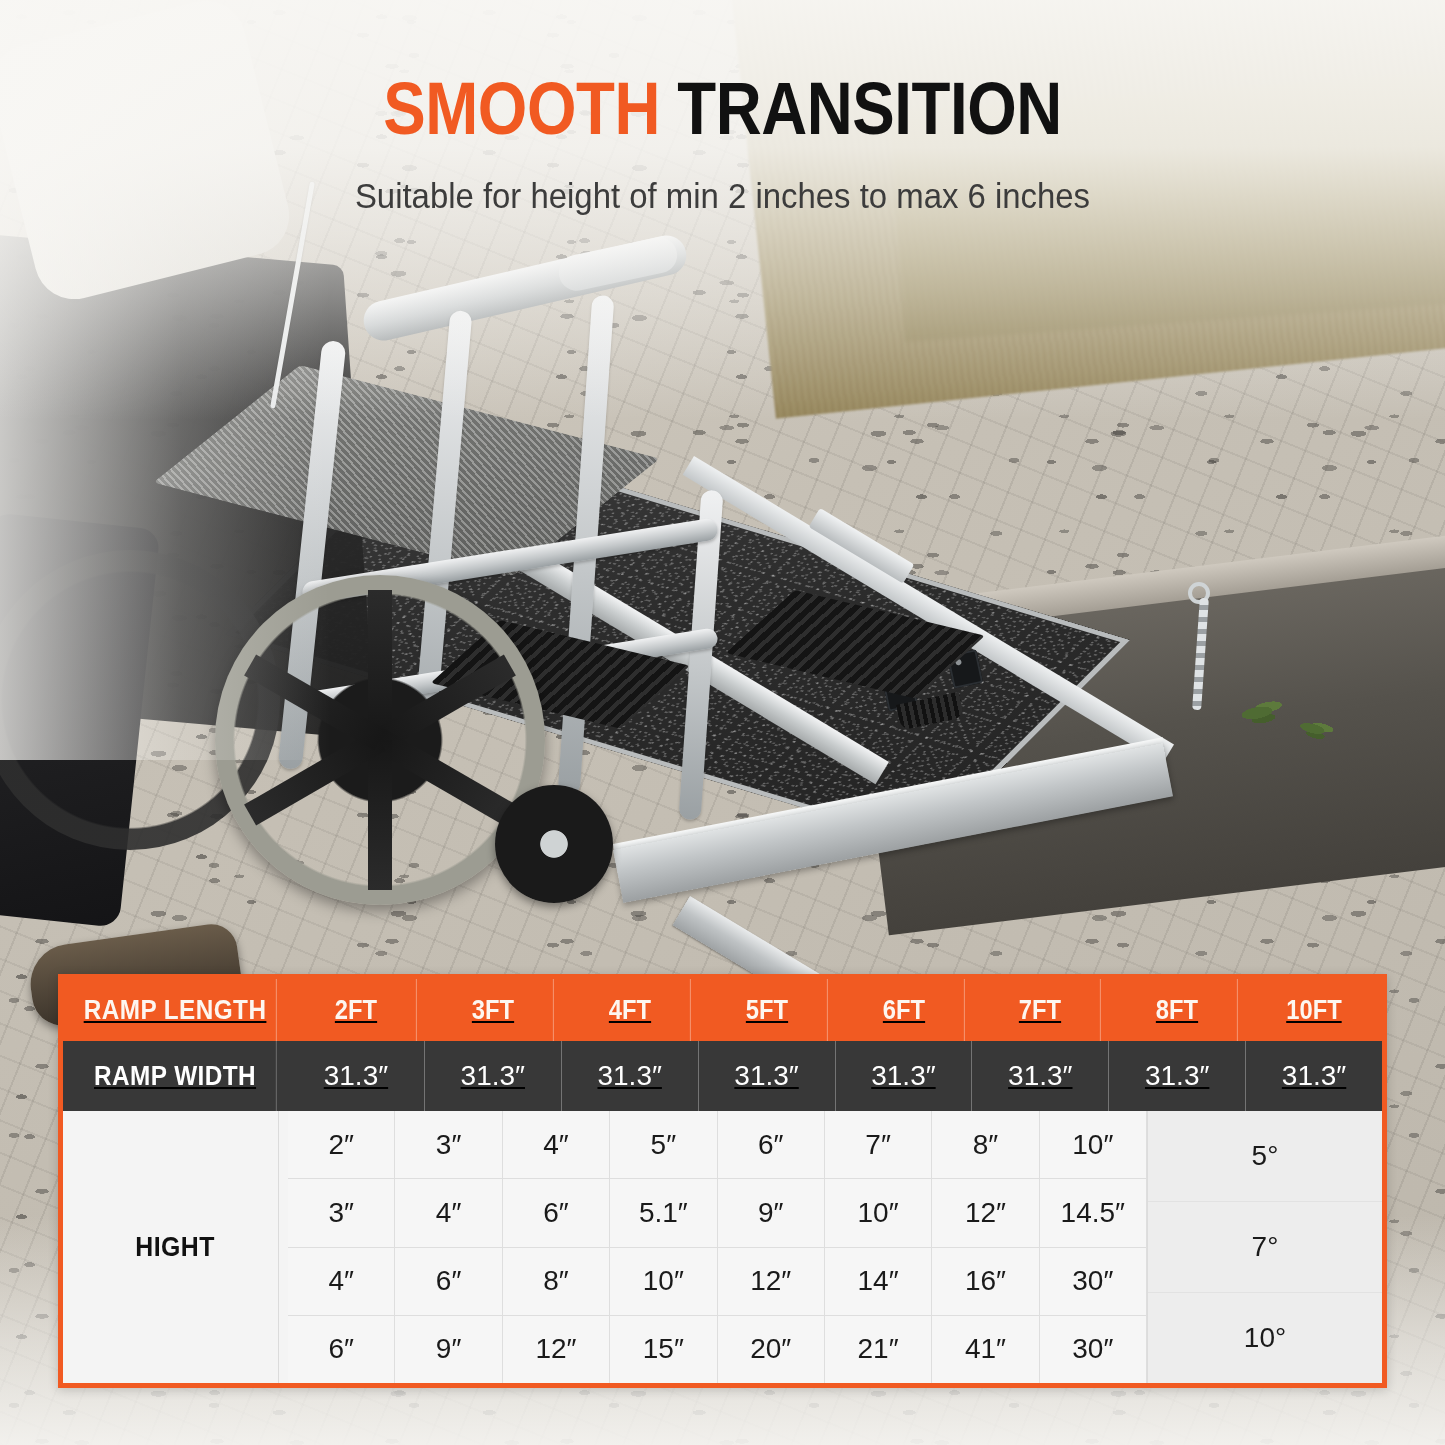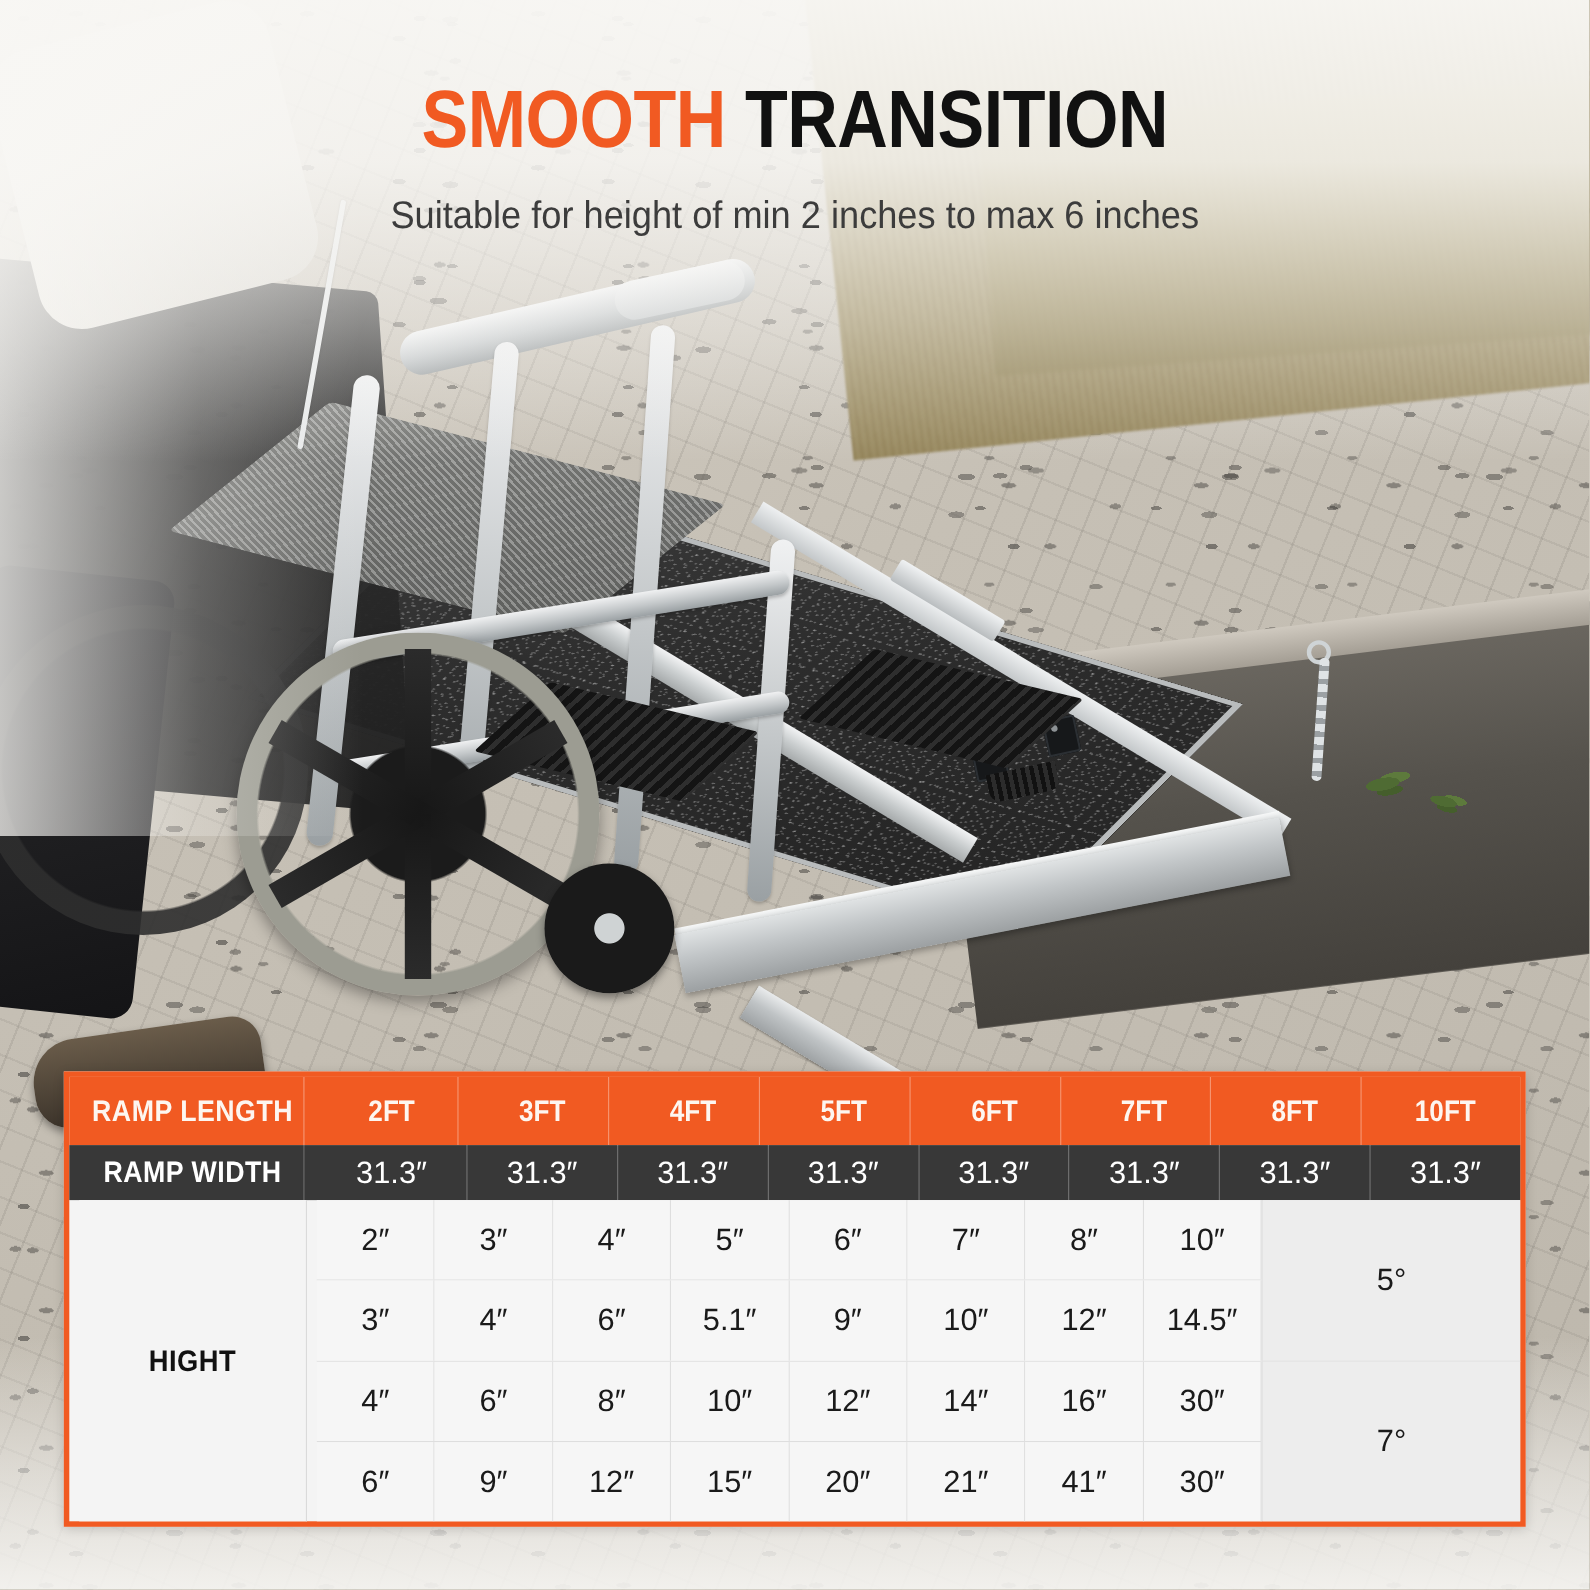--- a/index.html
+++ b/index.html
@@ -292,32 +292,32 @@
   
   .spec-table{
     position:absolute; left:58px; top:974px;
     width:1329px; height:414px;
     border:5px solid #f15a22;
     background:#f4f4f4;
     display:flex; flex-direction:column;
     box-shadow:0 2px 10px rgba(0,0,0,.18);
   }
   .tbl-top{ display:flex; flex:0 0 auto; }
-  .tbl-mid{ flex:1 1 auto; }
+  .tbl-mid{ flex:1 1 auto;text-decoration:underline; }
   .tbl-angle{
     flex:0 0 auto; width:235px;
     background:#efefef;
     display:flex; align-items:center; justify-content:center;
     font-size:26px; font-weight:bold; color:#111;
     letter-spacing:1px;
     border-left:1px solid #dcdcdc;
   }
   .row{ display:flex; }
   .row.orange{ background:#f15a22; height:62px; }
-  .row.dark{ background:#383838; height:50px; }
+  .row.dark{ background:#383838; height:70px; }
   .hcell{
     flex:1 1 0; display:flex; align-items:center; justify-content:center;
     color:#fdf6f0; font-size:27px; font-weight:bold;
     border-right:1px solid rgba(255,255,255,.42);
     transform:scaleX(.88);
   }
   .hcell:last-child{ border-right:none; }
   .lbl-orange{
     width:225px; display:flex; align-items:center; justify-content:center;
     color:#fdf6f0; font-size:27px; font-weight:bold; letter-spacing:.5px;
@@ -507,16 +507,17 @@
         <div class="bcell">20″</div>
         <div class="bcell">21″</div>
         <div class="bcell">41″</div>
         <div class="bcell">30″</div>
       </div>
     </div>
 
     <div class="acol">
       <div class="acell">5°</div>
       <div class="acell">7°</div>
+      <div class="acell">10°</div>
     </div>
   </div>
 
 </div>
 
 </body></html>

